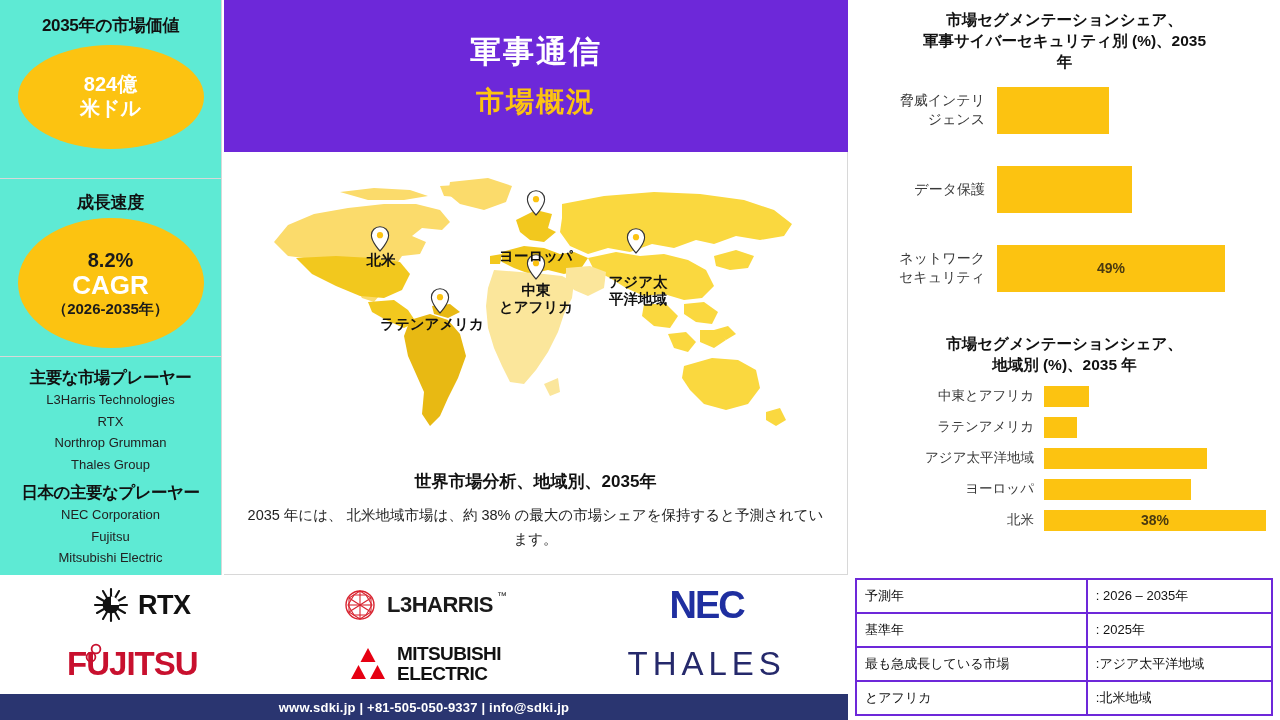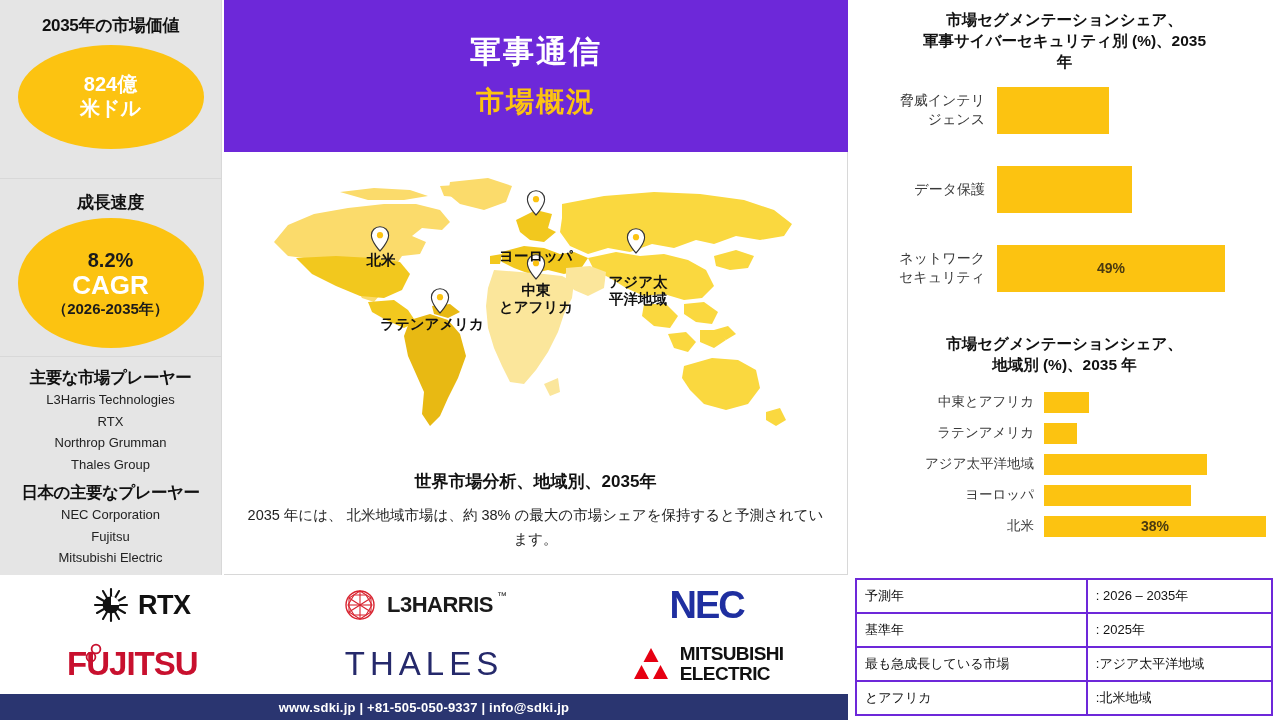--- a/index.html
+++ b/index.html
@@ -8,21 +8,21 @@
     background: #ffffff;
     font-family: "Liberation Sans", "DejaVu Sans", sans-serif;
     overflow: hidden;
   }
   #root { position: relative; width: 1280px; height: 720px; background:#fff; }
 
   
   .sidebar {
     position: absolute; left: 0; top: 0; width: 222px; height: 575px;
     border-right: 1px solid #d8d8d8;
-    background: #e5e5e5;
+    background: #5eead4;
   }
   .side-sec { position: relative; }
   .side-sec.divider { border-top: 1px solid #d8d8d8; }
   .side-title {
     text-align: center; font-weight: 700; color: #111;
     font-size: 17px; letter-spacing: -0.3px;
   }
   .ellipse {
     background: #FCC311; border-radius: 50%;
     display: flex; flex-direction: column; align-items: center; justify-content: center;
@@ -317,21 +317,21 @@
         </div>
       </div>
     </div>
 
     <div class="chart2">
       <div class="chart-title">
         <div>市場セグメンテーションシェア、</div>
         <div>地域別 (%)、2035 年</div>
       </div>
 
-      <div class="barrow c2row" style="margin-top:16px;">
+      <div class="barrow c2row" style="margin-top:10px;">
         <div class="barlabel">中東とアフリカ</div>
         <div class="barcell">
           <div class="bar" style="width:45px;">
             <span class="blabel"></span>
           </div>
         </div>
       </div>
 
       <div class="barrow c2row">
         <div class="barlabel">ラテンアメリカ</div>
@@ -438,33 +438,33 @@
 
     <div class="logo">
       <svg width="18" height="22" viewBox="0 0 18 22" style="margin-right:-44px;margin-bottom:20px;">
         <circle cx="6" cy="14" r="4.4" fill="none" stroke="#C8102E" stroke-width="1.8"></circle>
         <circle cx="11" cy="6" r="4.4" fill="none" stroke="#C8102E" stroke-width="1.8"></circle>
       </svg>
       <span class="txt" style="font-size:33px;color:#C8102E;letter-spacing:-1px;">FUJITSU</span>
     </div>
 
     <div class="logo">
-      <span class="txt" style="font-size:33px;color:#25296B;letter-spacing:5px;font-weight:500;">THALES</span>
-    </div>
-
-    <div class="logo">
       <svg width="42" height="38" viewBox="0 0 42 38">
         <polygon points="21,3 28.5,17 13.5,17" fill="#E60012"></polygon>
         <polygon points="11.5,20 19,34 4,34" fill="#E60012"></polygon>
         <polygon points="30.5,20 38,34 23,34" fill="#E60012"></polygon>
       </svg>
       <span style="line-height:1.04;">
         <span class="txt" style="display:block;font-size:19px;color:#111;letter-spacing:-0.6px;">MITSUBISHI</span>
         <span class="txt" style="display:block;font-size:19px;color:#111;letter-spacing:-0.6px;">ELECTRIC</span>
       </span>
     </div>
+
+    <div class="logo">
+      <span class="txt" style="font-size:33px;color:#25296B;letter-spacing:5px;font-weight:500;">THALES</span>
+    </div>
   </div>
 
   <div class="footer">
     <span>www.sdki.jp | +81-505-050-9337 | info@sdki.jp</span>
   </div>
 
 </div>
 
 </body></html>

